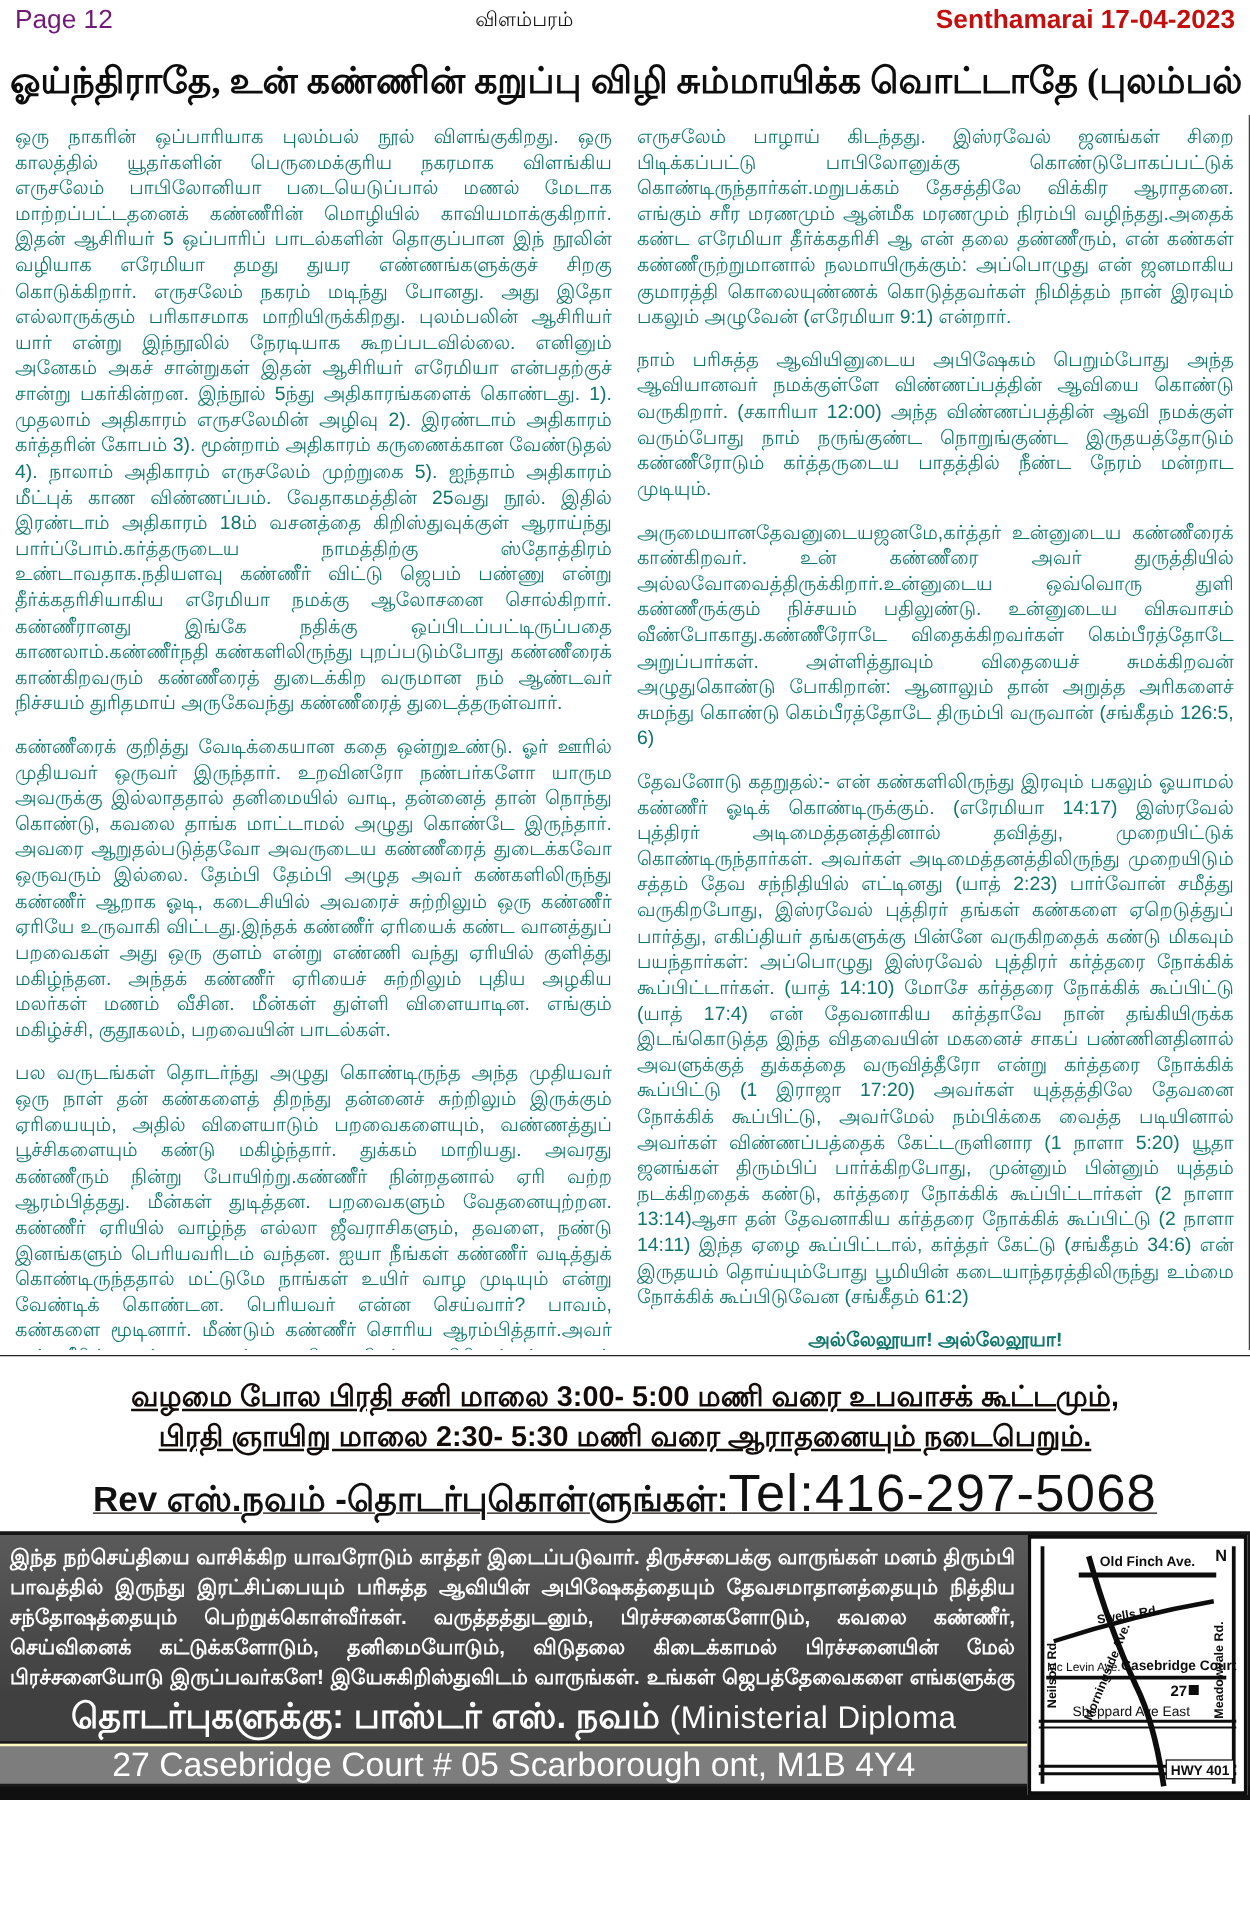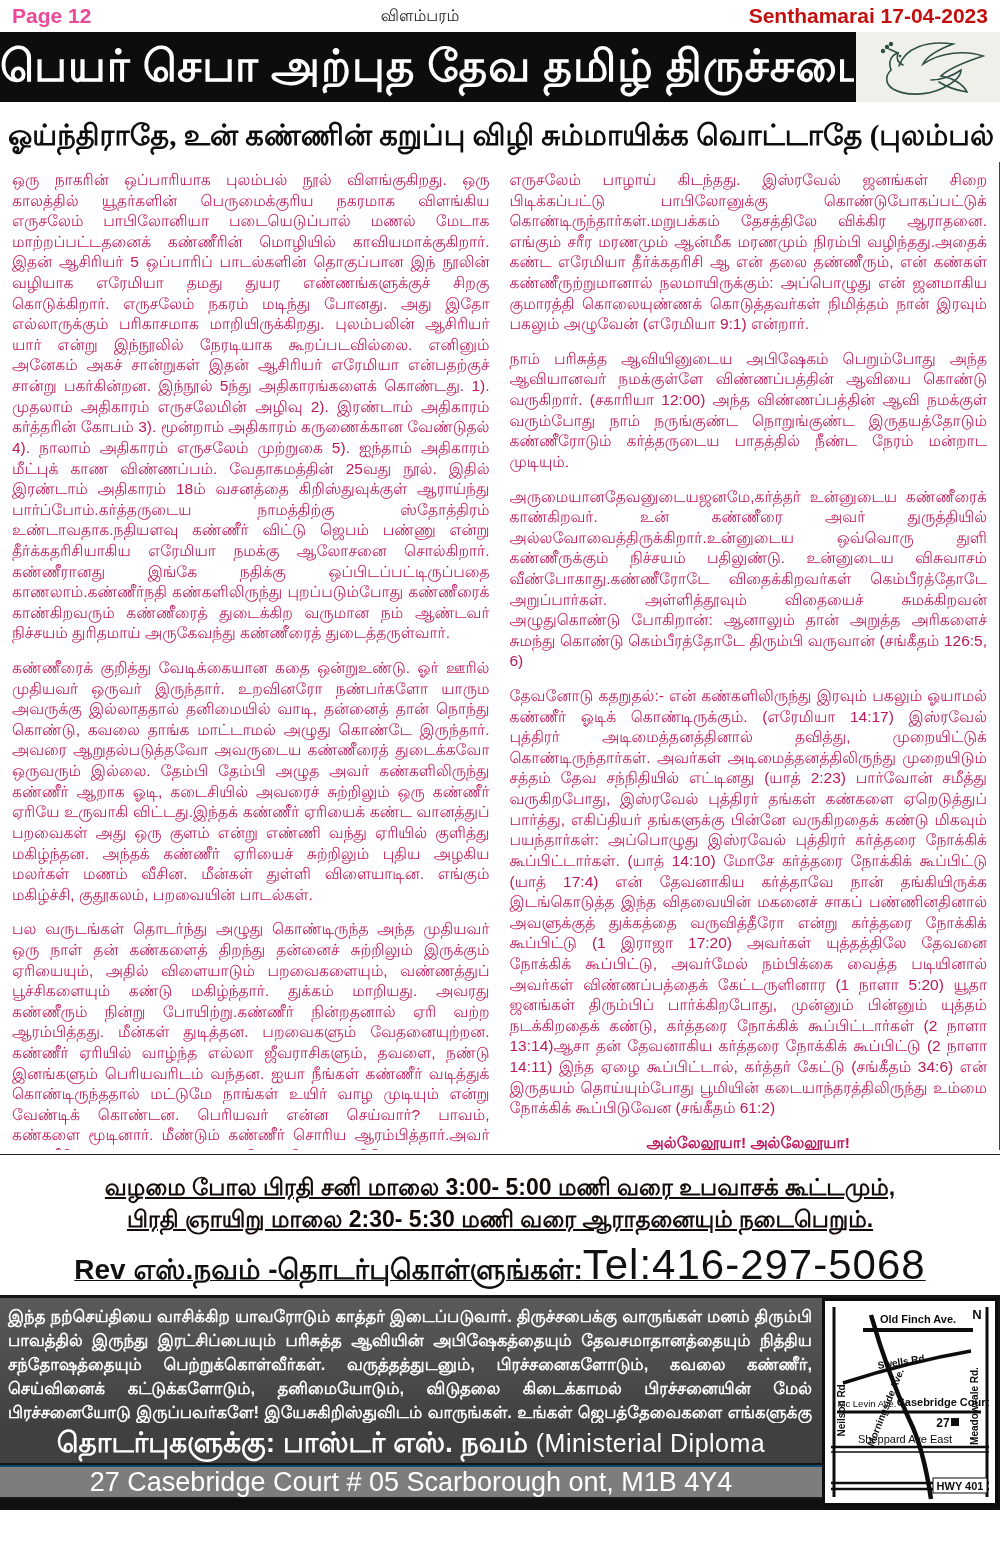--- a/index.html
+++ b/index.html
@@ -5,38 +5,38 @@
   * { margin:0; padding:0; box-sizing:border-box; }
   html,body { background:#e8e8e8; }
   body { font-family:"Liberation Sans", sans-serif; }
   .page {
     position:relative; width:1000px; height:1545px; margin:0 auto;
     background:#ffffff; color:#1c1c1c; overflow:hidden;
   }
   
   .topbar { display:flex; align-items:flex-start; justify-content:space-between;
             padding:4px 12px 2px 12px; height:32px; }
-  .topbar .pageno { color:#ec4899; font-weight:bold; font-size:21px; }
+  .topbar .pageno { color:#701a75; font-weight:normal; font-size:21px; }
   .topbar .center { color:#141414; font-size:16px; padding-top:3px; }
   .topbar .dateline { color:#c40f0f; font-weight:bold; font-size:21px; }
   
   .banner { position:relative; height:70px; background:#0d0d0d; display:flex; align-items:center; }
   .banner .title { flex:1; color:#ffffff; font-weight:bold; font-size:44px;
                    letter-spacing:1px; text-align:center; line-height:70px;
                    font-family:"Liberation Serif", serif; white-space:nowrap; overflow:hidden; }
   .dovebox { width:146px; height:70px; background:#eef0e9; border-left:2px solid #0d0d0d;
              display:flex; align-items:center; justify-content:center; }
   
   .verse { padding:12px 8px 6px 8px; text-align:center; color:#0e0e0e;
            font-family:"Liberation Serif", serif; }
   .verse div { font-size:29px; font-weight:bold; line-height:42px; white-space:nowrap; }
   
   .columns { display:flex; gap:20px; padding:8px 12px 0 12px; height:988px;
              overflow:hidden; border-right:1px solid #444; }
-  .col { width:50%; text-align:justify; font-size:15.5px; line-height:1.33; color:#be185d; }
+  .col { width:50%; text-align:justify; font-size:15.5px; line-height:1.33; color:#0f766e; }
   .col p { margin-bottom:14px; }
   .closing { text-align:center; font-weight:bold; margin-top:2px; }
   
   .rule { border-top:1.5px solid #222; margin:4px 0 0 0; }
   .announce { text-align:center; padding:16px 0 6px 0; color:#140c08;text-decoration:underline; }
   .announce .a1, .announce .a2 { font-weight:bold; font-size:23px; line-height:32px;
                                  font-family:"Liberation Sans", sans-serif; }
   .revline { margin-top:6px; white-space:nowrap; }
   .revline .rev { font-size:28px; font-weight:bold; color:#111; }
   .revline .tel { font-size:42px; color:#111; letter-spacing:1px; }
@@ -44,60 +44,40 @@
   .footer { position:relative; height:215px; background:#161616; }
   .darkband { position:absolute; left:0; top:3px; width:822px; height:130px;
               background:linear-gradient(#5a5a5a,#404040); color:#ffffff;
               padding:6px 10px 0 8px; font-size:16.5px; line-height:24px;
               font-weight:bold; text-align:justify; }
   .contactline { position:absolute; left:0; top:128px; width:822px; height:40px;
                  background:#404040; color:#ffffff; text-align:center; padding-top:4px; }
   .contactline .c1 { font-size:28px; font-weight:bold; }
   .contactline .c2 { font-size:25px; font-weight:normal; letter-spacing:0.5px; }
   .addressbar { position:absolute; left:0; top:170px; width:822px; height:34px;
-                background:#7d7d7d; border-top:2px solid #0c4a6e; border-bottom:2px solid #1a1a1a;
+                background:#7d7d7d; border-top:2px solid #fef9c3; border-bottom:2px solid #1a1a1a;
                 color:#ffffff; text-align:center; font-size:27px; line-height:31px; }
   .blackstrip { position:absolute; left:0; bottom:0; width:100%; height:11px; background:#101010; }
   
   .mapbox { position:absolute; right:2px; top:3px; width:176px; height:208px;
             background:#ffffff; border:3px solid #0d0d0d; }
   .mapbox svg { display:block; }
   svg text { font-family:"Liberation Sans", sans-serif; fill:#0d0d0d; }
 </style>
 </head>
 <body>
 
 <div class="page">
 
   <div class="topbar">
     <span class="pageno">Page 12</span>
     <span class="center">விளம்பரம்</span>
     <span class="dateline">Senthamarai  17-04-2023</span>
   </div>
 
-  <div class="banner">
-    <div class="title">பெயர் செபா அற்புத தேவ தமிழ் திருச்சபை</div>
-    <div class="dovebox">
-      <svg width="134" height="62" viewBox="0 0 134 62">
-        <g fill="none" stroke="#2e4f46" stroke-width="1.6" stroke-linecap="round">
-          <path d="M38 30 C44 12 66 4 92 8 C76 14 66 20 62 28 C80 16 104 14 122 20 C104 26 88 32 80 40"></path>
-          <path d="M30 34 C24 40 24 48 32 53 C44 60 66 60 82 52 C94 46 100 40 100 34 C92 40 80 44 70 44"></path>
-          <path d="M30 34 C27 26 30 19 37 17 C35 23 37 27 42 29"></path>
-          <path d="M37 17 L28 13"></path>
-          <path d="M80 40 C92 42 102 48 106 56 C94 54 84 50 78 46"></path>
-        </g>
-        <g fill="#2e4f46">
-          <circle cx="26" cy="11" r="2.2"></circle>
-            <circle cx="22" cy="15" r="2.2"></circle>
-            <circle cx="30" cy="8" r="2.2"></circle>
-          <circle cx="39" cy="20" r="1.3"></circle>
-        </g>
-      </svg>
-    </div>
-  </div>
 
   <div class="verse">
     <div>ஓய்ந்திராதே, உன் கண்ணின் கறுப்பு விழி சும்மாயிக்க வொட்டாதே  (புலம்பல் 2:18)</div>
   </div>
 
   <div class="columns">
     <div class="col">
         <p>ஒரு நாகரின் ஒப்பாரியாக புலம்பல் நூல் விளங்குகிறது. ஒரு காலத்தில் யூதர்களின் பெருமைக்குரிய நகரமாக விளங்கிய எருசலேம் பாபிலோனியா படையெடுப்பால் மணல் மேடாக மாற்றப்பட்டதனைக் கண்ணீரின் மொழியில் காவியமாக்குகிறார். இதன் ஆசிரியர் 5 ஒப்பாரிப் பாடல்களின் தொகுப்பான இந் நூலின் வழியாக எரேமியா தமது துயர எண்ணங்களுக்குச் சிறகு கொடுக்கிறார். எருசலேம் நகரம் மடிந்து போனது. அது இதோ எல்லாருக்கும் பரிகாசமாக மாறியிருக்கிறது. புலம்பலின் ஆசிரியர் யார் என்று இந்நூலில் நேரடியாக கூறப்படவில்லை. எனினும் அனேகம் அகச் சான்றுகள் இதன் ஆசிரியர் எரேமியா என்பதற்குச் சான்று பகர்கின்றன. இந்நூல் 5ந்து அதிகாரங்களைக் கொண்டது. 1). முதலாம் அதிகாரம் எருசலேமின் அழிவு 2). இரண்டாம் அதிகாரம் கர்த்தரின் கோபம் 3). மூன்றாம் அதிகாரம் கருணைக்கான வேண்டுதல் 4). நாலாம் அதிகாரம் எருசலேம் முற்றுகை 5). ஐந்தாம் அதிகாரம் மீட்புக் காண விண்ணப்பம். வேதாகமத்தின் 25வது நூல். இதில் இரண்டாம் அதிகாரம் 18ம் வசனத்தை கிறிஸ்துவுக்குள் ஆராய்ந்து பார்ப்போம்.கர்த்தருடைய நாமத்திற்கு ஸ்தோத்திரம் உண்டாவதாக.நதியளவு கண்ணீர் விட்டு ஜெபம் பண்ணு என்று தீர்க்கதரிசியாகிய எரேமியா நமக்கு ஆலோசனை சொல்கிறார். கண்ணீரானது இங்கே நதிக்கு ஒப்பிடப்பட்டிருப்பதை காணலாம்.கண்ணீர்நதி கண்களிலிருந்து புறப்படும்போது கண்ணீரைக் காண்கிறவரும் கண்ணீரைத் துடைக்கிற வருமான நம் ஆண்டவர் நிச்சயம் துரிதமாய் அருகேவந்து கண்ணீரைத் துடைத்தருள்வார்.</p>
         <p>கண்ணீரைக் குறித்து வேடிக்கையான கதை ஒன்றுஉண்டு. ஓர் ஊரில் முதியவர் ஒருவர் இருந்தார். உறவினரோ நண்பர்களோ யாரும அவருக்கு இல்லாததால் தனிமையில் வாடி, தன்னைத் தான் நொந்து கொண்டு, கவலை தாங்க மாட்டாமல் அழுது கொண்டே இருந்தார். அவரை ஆறுதல்படுத்தவோ அவருடைய கண்ணீரைத் துடைக்கவோ ஒருவரும் இல்லை. தேம்பி தேம்பி அழுத அவர் கண்களிலிருந்து கண்ணீர் ஆறாக ஓடி, கடைசியில் அவரைச் சுற்றிலும் ஒரு கண்ணீர் ஏரியே உருவாகி விட்டது.இந்தக் கண்ணீர் ஏரியைக் கண்ட வானத்துப் பறவைகள் அது ஒரு குளம் என்று எண்ணி வந்து ஏரியில் குளித்து மகிழ்ந்தன. அந்தக் கண்ணீர் ஏரியைச் சுற்றிலும் புதிய அழகிய மலர்கள் மணம் வீசின. மீன்கள் துள்ளி விளையாடின. எங்கும் மகிழ்ச்சி, குதூகலம், பறவையின் பாடல்கள்.</p>
         <p>பல வருடங்கள் தொடர்ந்து அழுது கொண்டிருந்த அந்த முதியவர் ஒரு நாள் தன் கண்களைத் திறந்து தன்னைச் சுற்றிலும் இருக்கும் ஏரியையும், அதில் விளையாடும் பறவைகளையும், வண்ணத்துப் பூச்சிகளையும் கண்டு மகிழ்ந்தார். துக்கம் மாறியது. அவரது கண்ணீரும் நின்று போயிற்று.கண்ணீர் நின்றதனால் ஏரி வற்ற ஆரம்பித்தது. மீன்கள் துடித்தன. பறவைகளும் வேதனையுற்றன. கண்ணீர் ஏரியில் வாழ்ந்த எல்லா ஜீவராசிகளும், தவளை, நண்டு இனங்களும் பெரியவரிடம் வந்தன. ஐயா நீங்கள் கண்ணீர் வடித்துக் கொண்டிருந்ததால் மட்டுமே நாங்கள் உயிர் வாழ முடியும் என்று வேண்டிக் கொண்டன. பெரியவர் என்ன செய்வார்? பாவம், கண்களை மூடினார். மீண்டும் கண்ணீர் சொரிய ஆரம்பித்தார்.அவர் கண்ணீரின் ஒத்தாசையால் ஆயிரமாயிரம் உயிரினங்கள் மனம் மகிழ்ந்து பாடின. ஒருவருடைய கண்ணீரின் ஜெபத்தால் ஏராளமானவர்கள் நன்மை பெற்றுக் கொள்கிறார்கள் என்றுஇந்தக்கதை அழகாகநமக்கு விளக்கிக் காட்டுகிறதன்றோ?</p>

